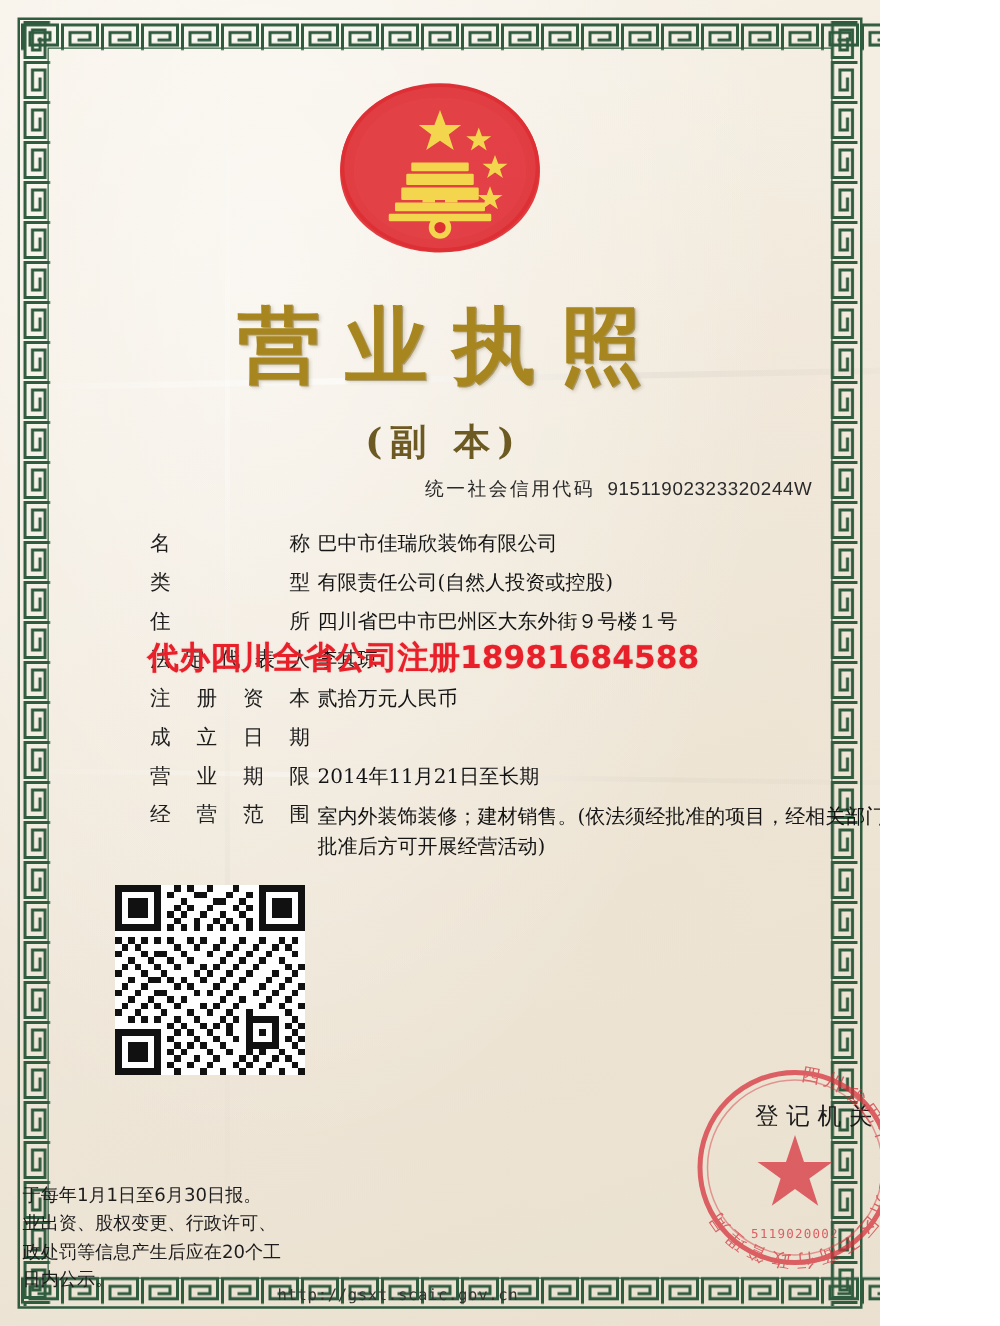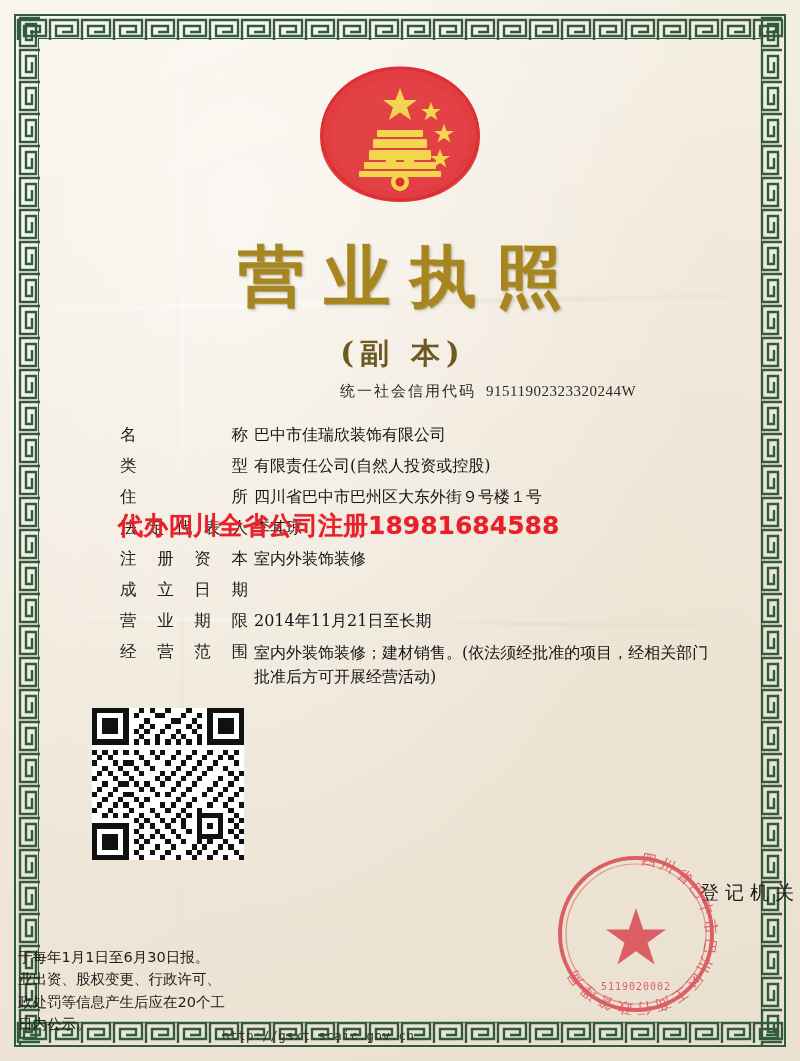--- a/index.html
+++ b/index.html
@@ -8,21 +8,21 @@
     background: #ffffff;
   }
   body {
     width: 800px;
     height: 1061px;
     font-family: "Liberation Serif", serif;
     overflow: hidden;
   }
   .page {
     position: relative;
-    width: 800px;
+    width: 704px;
     height: 1061px;
     background: #f3ece0;
     background-image:
       radial-gradient(ellipse at 30% 20%, rgba(255,255,255,0.55), rgba(255,255,255,0) 60%),
       radial-gradient(ellipse at 75% 70%, rgba(236,226,208,0.6), rgba(255,255,255,0) 65%),
       linear-gradient(160deg, #f7f2e8 0%, #f1e9dc 45%, #e9e0d0 100%);
     overflow: hidden;
   }
   
   .crease {
@@ -97,21 +97,21 @@
     letter-spacing: 6px;
     text-indent: 6px;
     color: #6d5a22;
     font-weight: 700;
   }
 
   .credit-code {
     position: absolute;
     left: 340px;
     top: 382px;
-    font-family: Liberation Serif, serif;
+    font-family: Liberation Sans, sans-serif;
     font-size: 15px;
     color: #2a2a2a;
     letter-spacing: 1px;
     white-space: nowrap;
   }
   .credit-code .cc-label { letter-spacing: 2px; }
   .credit-code .cc-value { margin-left: 10px; letter-spacing: 0.5px; }
 
   
   .fields {
@@ -360,21 +360,21 @@
       <div class="value">李其琼</div>
     </div>
 
     <div class="row">
       <div class="label">
         <span>注</span>
         <span>册</span>
         <span>资</span>
         <span>本</span>
       </div>
-      <div class="value">室内外装饰装修</div>
+      <div class="value">贰拾万元人民币</div>
     </div>
 
     <div class="row">
       <div class="label">
         <span>成</span>
         <span>立</span>
         <span>日</span>
         <span>期</span>
       </div>
     </div>

